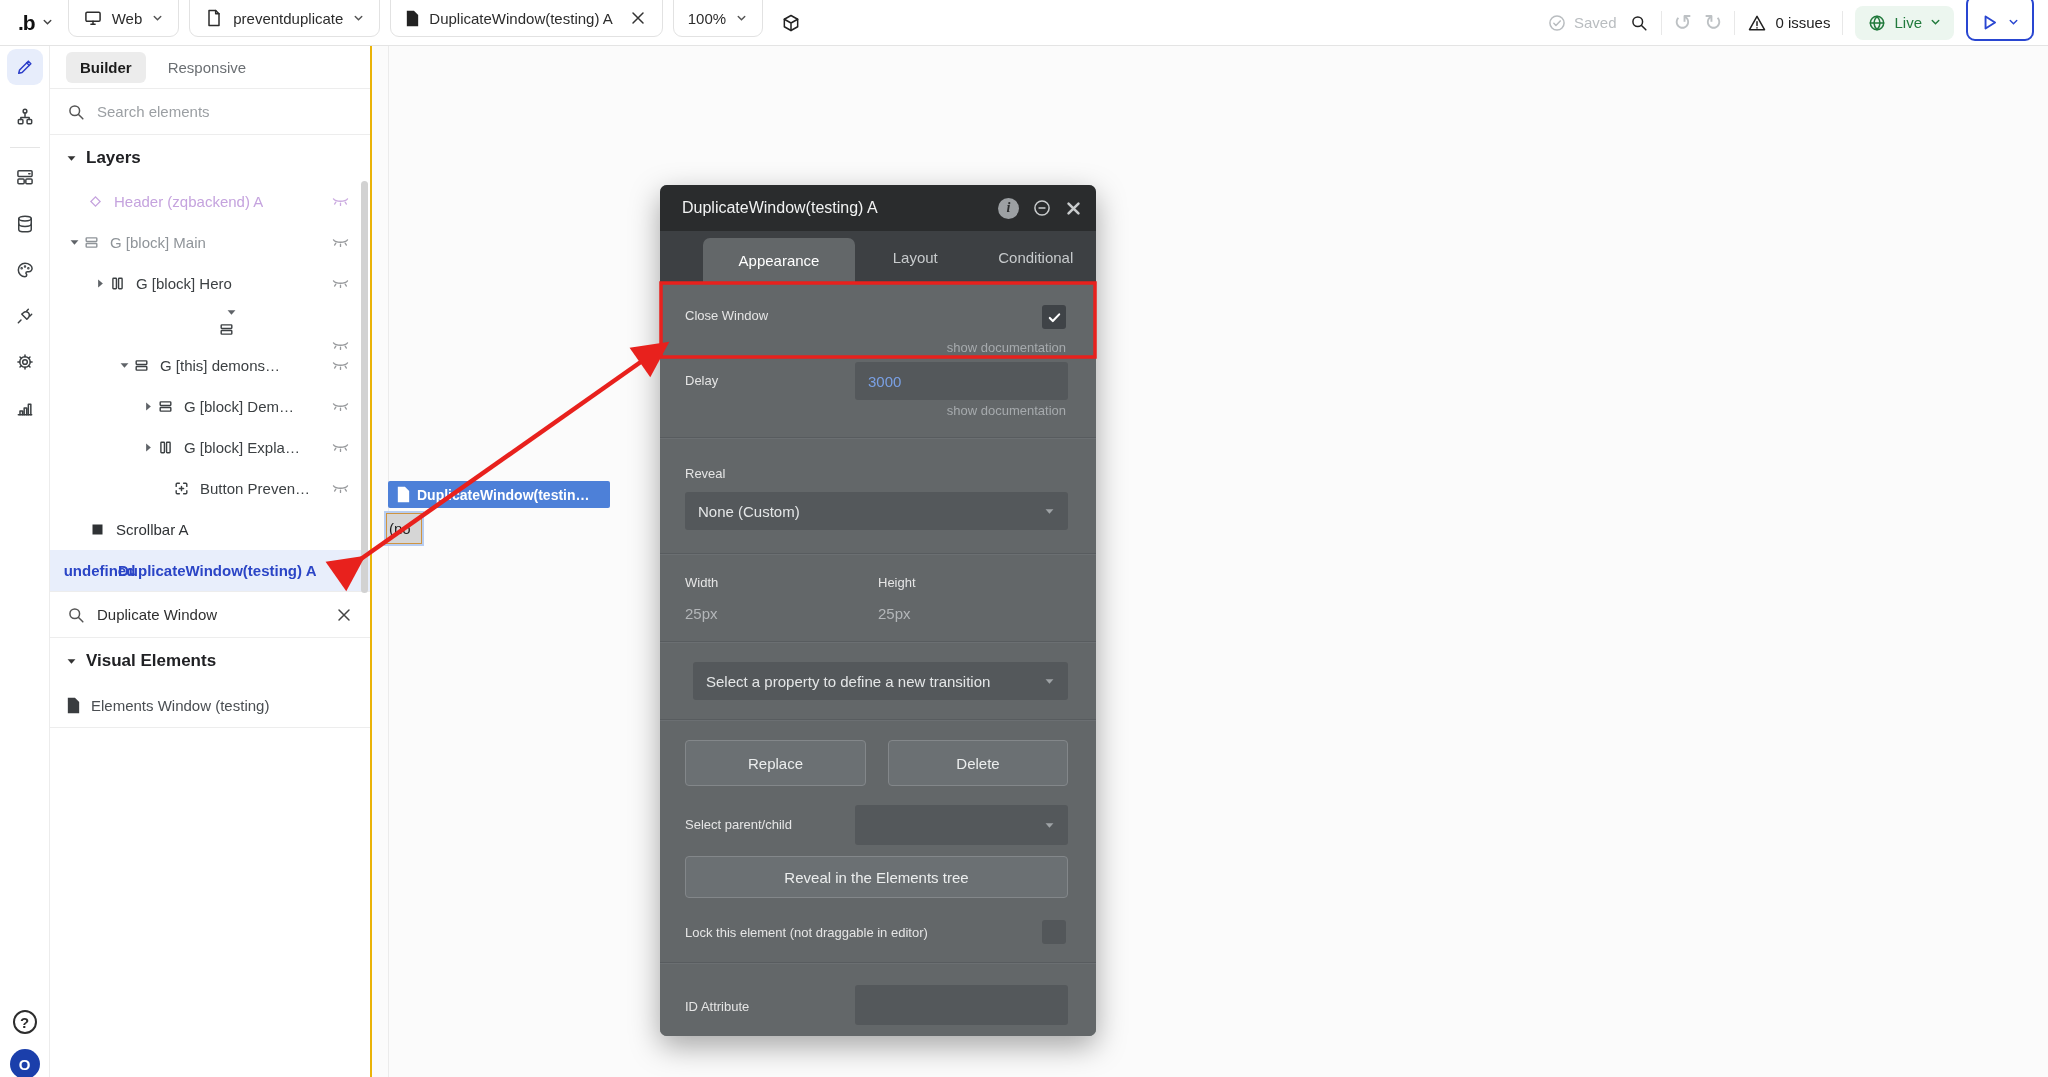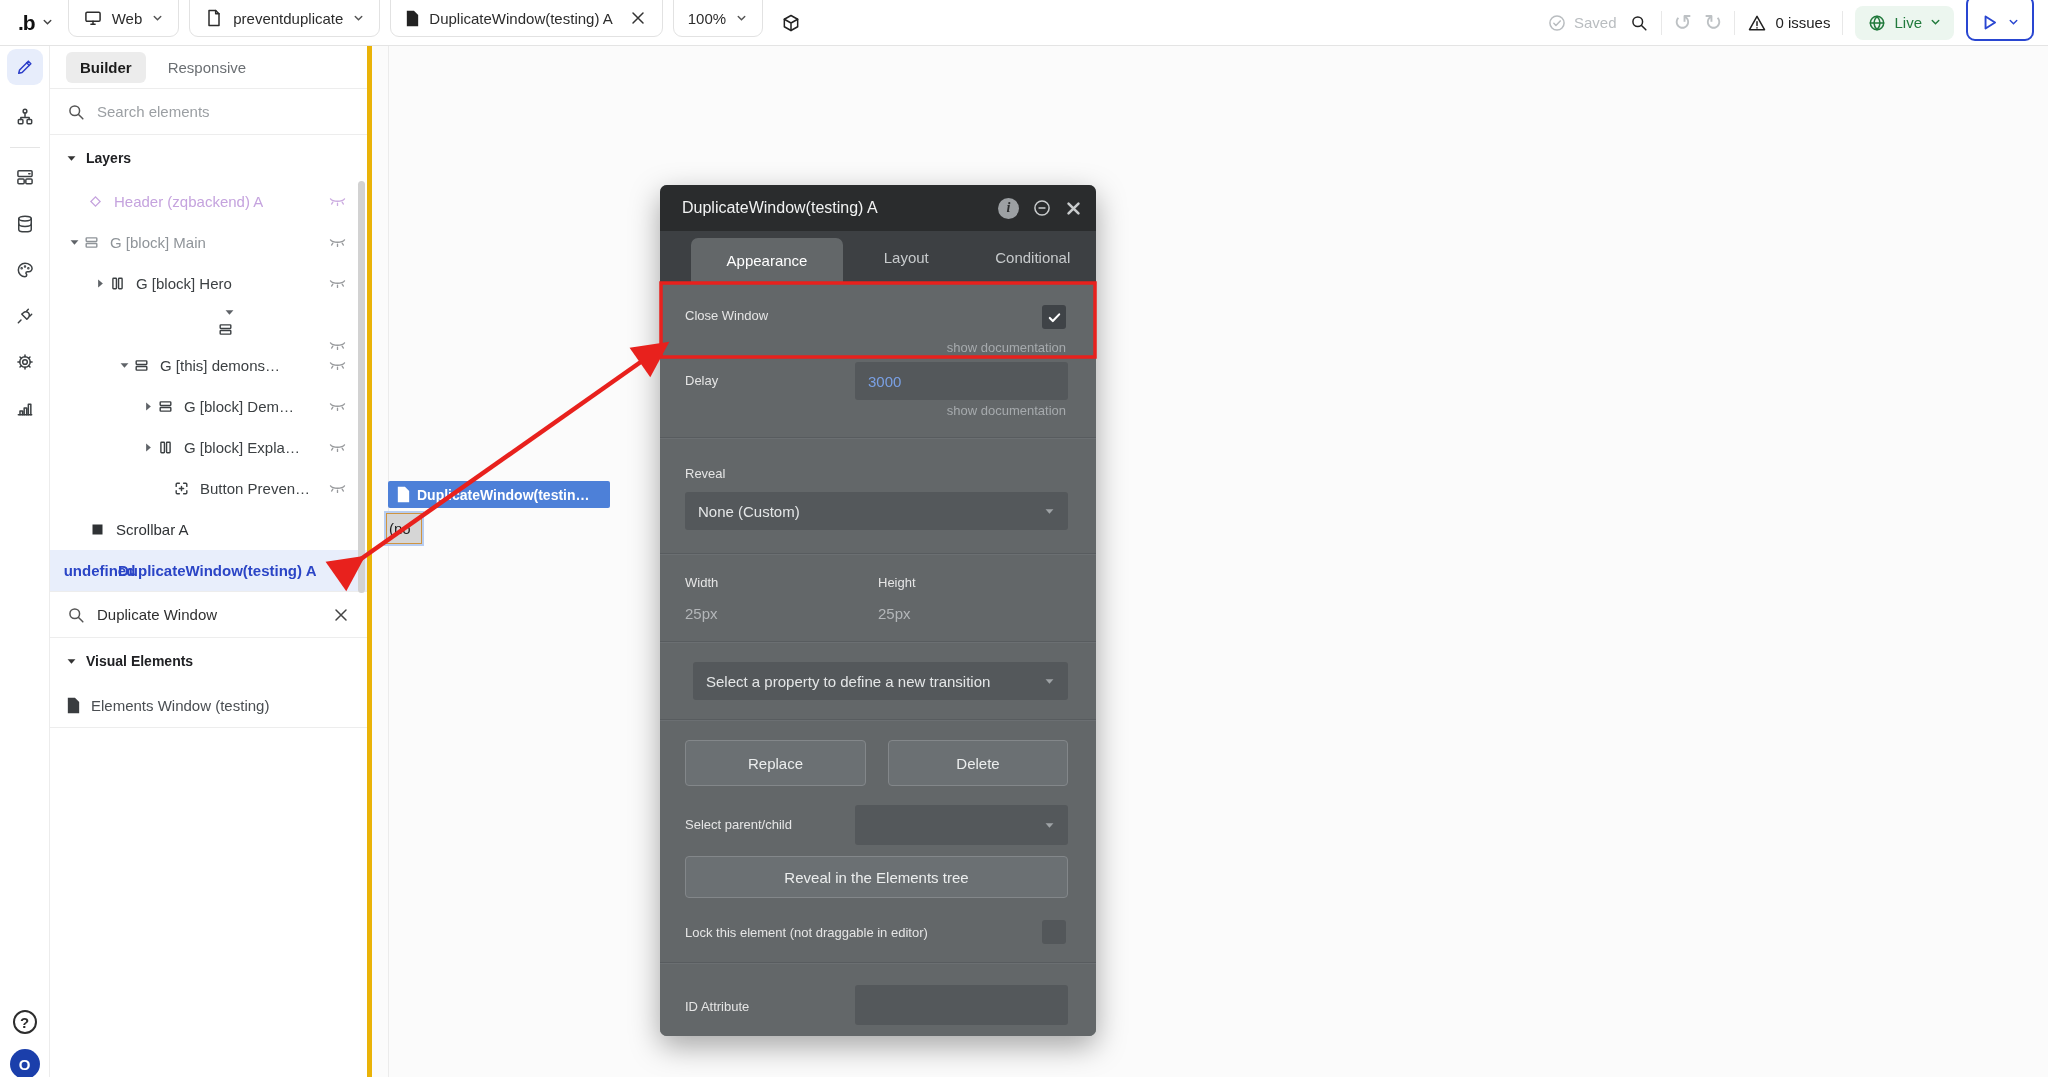--- a/index.html
+++ b/index.html
@@ -35,31 +35,31 @@
              display:flex; align-items:center; justify-content:center; color:#3c4043; border-radius:9px; cursor:pointer; }
   .rail-ic.active { background:#e7edfb; color:#2c3ec9; }
   .rail-div { position:absolute; left:10px; width:30px; height:1px; background:#e5e5e5; }
   .help-circle { font-size:15px; font-weight:bold; color:#2c2c2c; border:2px solid #2c2c2c; border-radius:50%;
                  width:24px; height:24px; display:flex; align-items:center; justify-content:center; }
   .avatar { width:30px; height:30px; border-radius:50%; background:#1b3fab; color:#fff; font-weight:bold;
             font-size:15px; display:flex; align-items:center; justify-content:center; }
 
   
   .panel { position:absolute; left:50px; top:46px; width:322px; height:1031px; background:#fff;
-           border-right:5px solid #eab308; z-index:20; }
+           border-right:2px solid #eab308; z-index:20; }
   .panel-tabs { display:flex; align-items:center; gap:8px; height:42px; padding-left:16px; }
   .ptab { font-size:15px; padding:7px 14px; border-radius:6px; color:#6b6f73; cursor:pointer; }
   .ptab.active { background:#ececec; color:#1c1c1c; font-weight:bold; }
   .psearch { display:flex; align-items:center; gap:11px; height:47px; padding:0 16px;
              border-top:1px solid #ededed; border-bottom:1px solid #ededed; }
   .psearch input { border:none; outline:none; font-size:15px; color:#2f2f2f; flex:1;
                    font-family:"Liberation Sans", sans-serif; background:transparent; }
   .psearch input::placeholder { color:#9b9fa3; }
   .sec-head { display:flex; align-items:center; gap:9px; height:46px; padding-left:16px;
-              font-size:14px; font-weight:bold; color:#202124; cursor:pointer; }
+              font-size:17px; font-weight:bold; color:#202124; cursor:pointer; }
   .tree { position:relative; }
   .tree-row { display:flex; align-items:center; height:41px; font-size:15px; color:#3c4043; cursor:pointer; }
   .tree-row .caret { width:16px; color:#5f6368; flex:0 0 16px; }
   .tree-row .t-ic { width:19px; margin-right:9px; flex:0 0 19px; }
   .tree-row .t-label { white-space:nowrap; overflow:hidden; }
   .tree-row .t-eye { margin-left:auto; margin-right:20px; color:#97999c; }
   .tree-row.purple { color:#c5a3de;justify-content:flex-end; } .tree-row.purple .t-eye { color:#cbabe0; }
   .tree-row.muted { color:#8f9499; }
   .tree-row.dark { color:#2f3235; }
   .tree-row.selected { background:#e8eefb; color:#2b45c6; font-weight:bold; }
@@ -85,21 +85,21 @@
                border-radius:7px 7px 0 0; display:flex; align-items:center; padding:0 14px 0 22px;
                color:#f2f3f3; font-size:16px; }
   .dlg-title .spacer { flex:1; }
   .dlg-title .t-btn { margin-left:13px; cursor:pointer; color:#c9cccd; }
   .info-dot { width:21px; height:21px; border-radius:50%; background:#9ca0a3; color:#2a2c2d;
               font-size:14px; font-weight:bold; display:flex; align-items:center; justify-content:center;
               font-family:"Liberation Serif", serif; font-style:italic; }
   .dlg-tabs { position:absolute; left:0; top:46px; right:0; height:52px; background:#3d4043; display:flex; }
   .dtab { font-size:15px; color:#c7cacc; display:flex; align-items:center; justify-content:center; cursor:pointer; }
   .dtab.active { background:#636769; color:#fff; border-radius:7px 7px 0 0; margin-top:7px;
-                 width:152px; margin-left:31px; }
+                 width:152px; margin-left:43px; }
   .dtab.rest { flex:1; }
   .dlg-body { position:absolute; left:0; top:98px; right:0; bottom:0; background:#636769; border-radius:0 0 7px 7px; }
   .d-label { position:absolute; font-size:13px; color:#e5e5e5; }
   .d-doc { position:absolute; font-size:13px; color:#a6aaad; cursor:pointer; }
   .d-input { position:absolute; background:#54585b; border-radius:3px; height:38px; display:flex;
              align-items:center; padding:0 13px; font-size:15px; color:#e4e6e7; }
   .d-input input { background:transparent; border:none; outline:none; color:#7aa0e4; font-size:15px;
                    width:100%; font-family:"Liberation Sans", sans-serif; }
   .d-select { cursor:pointer; }
   .d-select .chev { margin-left:auto; color:#9fa3a6; }

